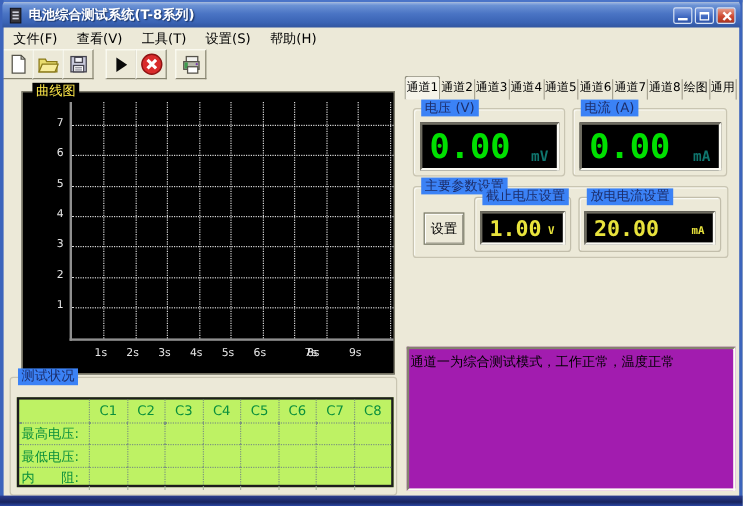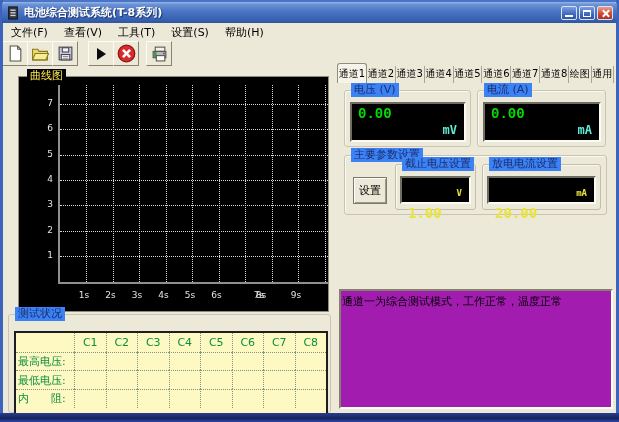--- a/index.html
+++ b/index.html
@@ -42,21 +42,21 @@
     border-left:2px solid #8f8f8f;border-bottom:2px solid #8f8f8f;}
   .gv{position:absolute;top:0;bottom:0;width:0;border-left:1px dotted #d8d8d8;}
   .gh{position:absolute;left:0;right:0;height:0;border-top:1px dotted #d8d8d8;}
   .ytick{position:absolute;left:8px;width:26px;color:#e4e4e4;font-size:9px;text-align:right;}
   .xtick{position:absolute;top:213px;width:26px;color:#e4e4e4;font-size:9px;text-align:center;}
   
   .ts-group{position:absolute;left:8px;top:314px;width:323px;height:99px;
     border:1px solid #c9c5b2;border-radius:3px;}
   .gcap{position:absolute;top:-8px;left:6px;background:#3b82f6;padding:0 3px;
     color:#1c2e6b;line-height:14px;white-space:nowrap;}
-  .ts-table{position:absolute;left:5px;top:16px;width:314px;height:89px;background:#fef9c3;
+  .ts-table{position:absolute;left:5px;top:16px;width:314px;height:75px;background:#bef264;
     border:2px solid #1d1d1d;display:grid;grid-template-columns:58px repeat(8,1fr);
     grid-auto-rows:18.7px;}
   .cell{border-left:1px dotted #7d967d;border-top:1px dotted #7d967d;
     color:#0a8f3c;overflow:hidden;white-space:nowrap;display:flex;align-items:center;}
   .cell.c0{border-left:none;} .cell.r0{border-top:none;}
   .cell.th{justify-content:center;}
   .cell.rowlabel{padding-left:2px;}
   
   .tabbar{position:absolute;left:337px;top:63px;width:277px;height:20px;
     display:flex;align-items:flex-end;}
@@ -64,24 +64,24 @@
     border-right:1px solid #a8a493;white-space:nowrap;overflow:hidden;font-size:10px;}
   .tab.selected{height:20px;line-height:19px;background:#F6F4EA;
     border:1px solid #8f8d7c;border-bottom:none;border-radius:3px 3px 0 0;}
   
   .group{position:absolute;border:1px solid #c9c5b2;border-radius:3px;
     box-shadow:inset 1px 1px 0 rgba(255,255,255,.7);}
   .led{position:absolute;background:#000;border:2px solid;
     border-color:#6f6d61 #fbfaf3 #fbfaf3 #6f6d61;}
   .led .val{position:absolute;left:6px;top:2px;color:#00E000;
     font-family:"DejaVu Sans Mono","Liberation Mono",monospace;font-weight:bold;}
-  .led .unit{position:absolute;right:7px;bottom:3px;color:#5eead4;
+  .led .unit{position:absolute;right:7px;bottom:3px;color:#0f766e;
     font-family:"DejaVu Sans Mono","Liberation Mono",monospace;font-weight:bold;}
-  .led.big .val{font-size:14px;font-family:Liberation Mono, monospace;} .led.big .unit{font-size:12px;}
-  .led.small .val{font-size:14px;top:3px;margin-top:24px;} .led.small .unit{font-size:9px;bottom:4px;}
+  .led.big .val{font-size:28px;} .led.big .unit{font-size:12px;}
+  .led.small .val{font-size:18px;top:3px;} .led.small .unit{font-size:9px;bottom:4px;}
   .led.yellow .val,.led.yellow .unit{color:#E8E33C;}
   .btn{position:absolute;background:#ECE9D8;border:1px solid #7a7a68;
     box-shadow:inset 1px 1px 0 #fff, inset -1px -1px 0 #9c9a8c;
     display:flex;align-items:center;justify-content:center;font-size:11px;}
   .mode-option{position:absolute;top:17px;height:16px;display:flex;align-items:center;}
   .radio{display:inline-block;width:11px;height:11px;border-radius:50%;background:#fff;
     border:1px solid #6d6b5e;box-shadow:inset 1px 1px 1px #b5b2a4;margin-right:5px;position:relative;}
   .radio.on::after{content:"";position:absolute;left:2.5px;top:2.5px;width:4px;height:4px;
     border-radius:50%;background:#111;}
   .msgbox{position:absolute;left:339px;top:289px;width:274px;height:120px;background:#a21caf;

